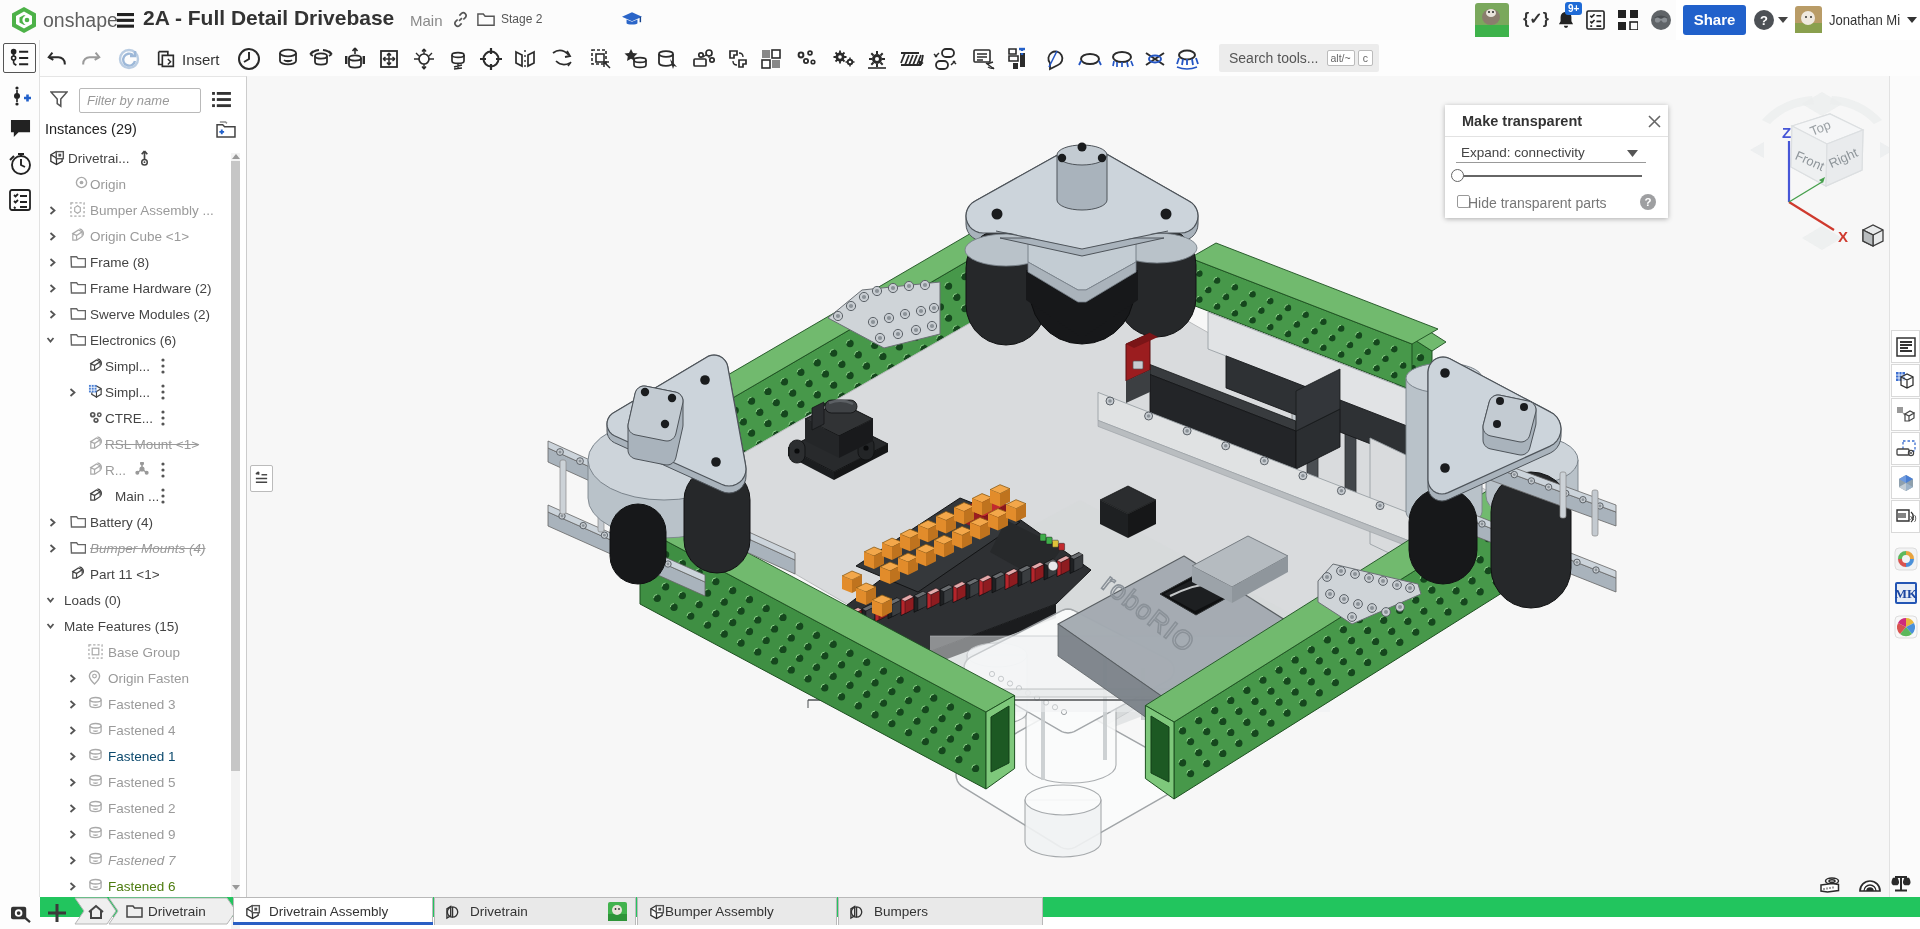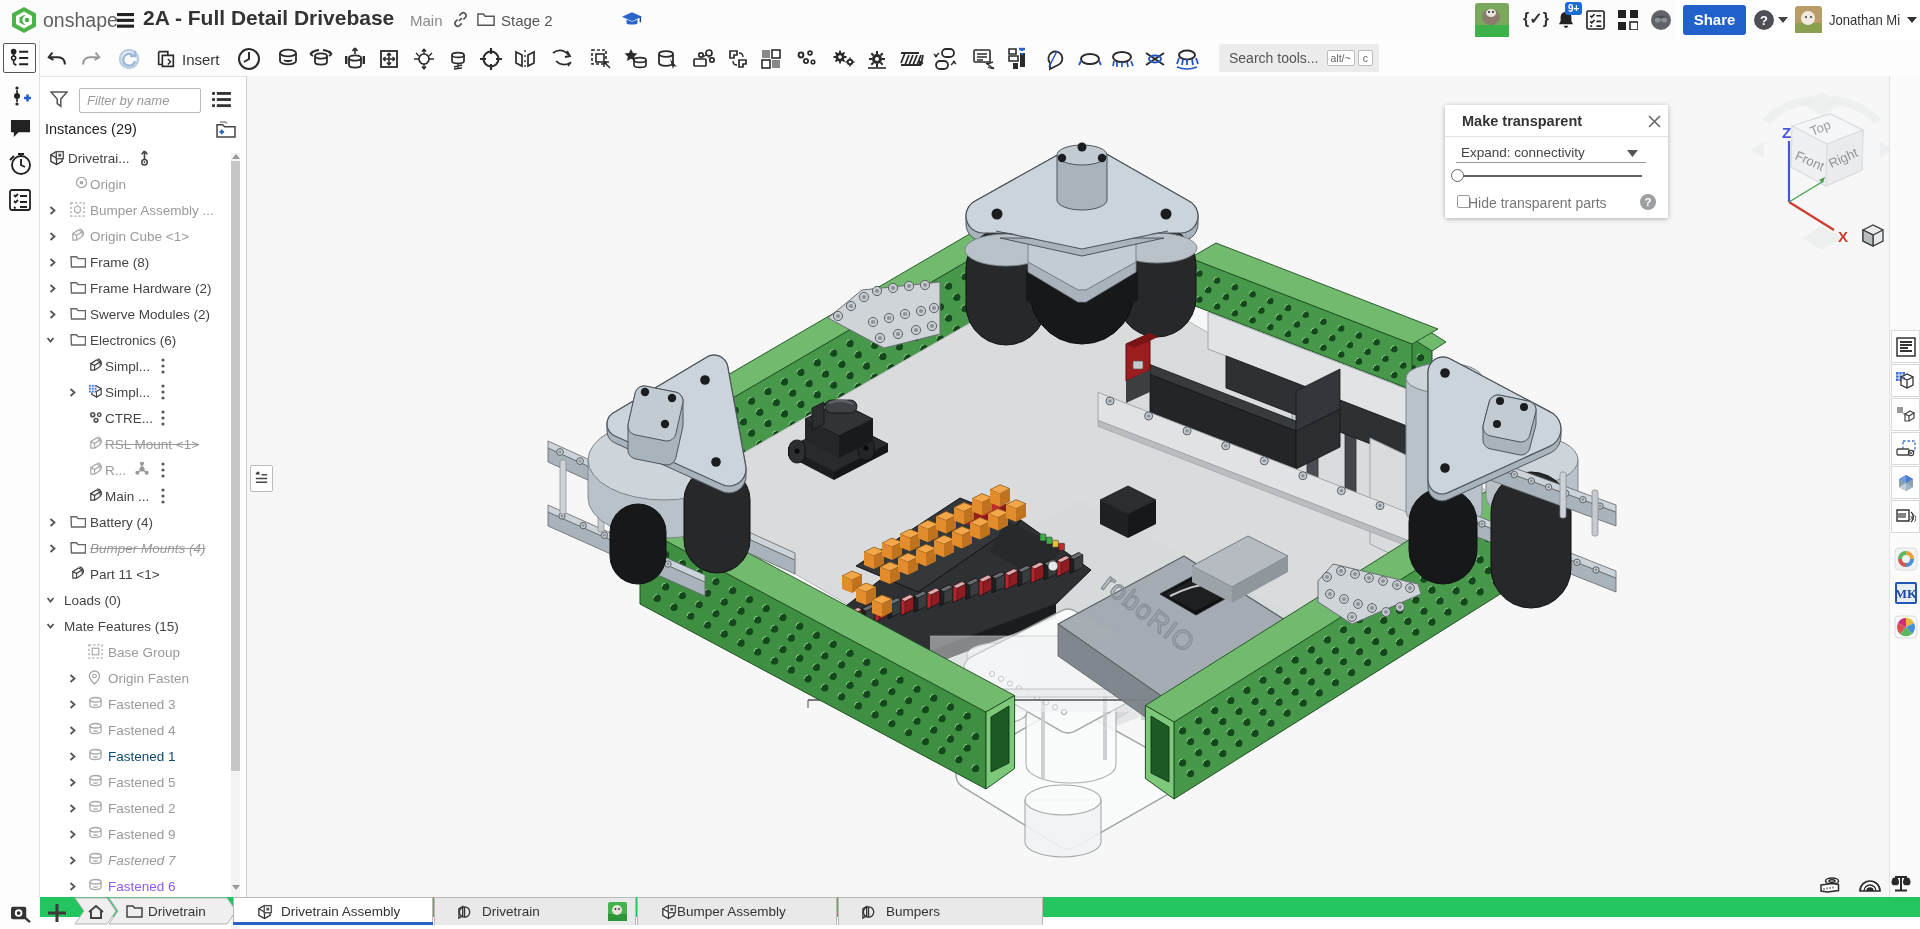--- a/index.html
+++ b/index.html
@@ -6,21 +6,21 @@
 #topbar{position:absolute;left:0;top:0;width:1676px;height:40px;background:#fcfcfc}
 #toolbar{position:absolute;left:40px;top:40px;width:1880px;height:36px;background:#fdfdfd}
 #leftstrip{position:absolute;left:0;top:40px;width:40px;height:857px;background:#fdfdfd;border-right:1px solid #e2e2e2}
 #leftpanel{position:absolute;left:40px;top:76px;width:207px;height:821px;background:#fff;border-right:1px solid #ccc;border-top:1px solid #e5e5e5}
 #viewport{position:absolute;left:247px;top:76px;width:1642px;height:821px;background:#f7f7f7}
 #rightbar{position:absolute;left:1889px;top:76px;width:31px;height:821px;background:#fbfbfb;border-left:1px solid #e2e2e2}
 #bottombar{position:absolute;left:0;top:897px;width:1920px;height:20px;background:#22c55e}
 .ticon{position:absolute;top:46px;width:26px;height:26px;display:flex;align-items:center;justify-content:center}
 .tdiv{position:absolute;top:47px;width:1px;height:22px;background:#ccc}
 .row{position:absolute;left:0;width:206px;height:26px;font-size:13.5px;color:#444;display:flex;align-items:center;white-space:nowrap}
-.tab{position:absolute;top:0;height:28px;background:#e9e9e9;border:1px solid #b9b9b9;border-bottom:none;display:flex;align-items:center;font-size:13.5px;color:#333;padding-left:22px}
+.tab{position:absolute;top:0;height:28px;background:#e9e9e9;border:1px solid #b9b9b9;border-bottom:none;display:flex;align-items:center;font-size:13.5px;color:#333;padding-left:10px}
 svg{display:block}
 </style></head><body>
 <div id="topbar">
     <svg class="abs" style="left:10px;top:6px" width="130" height="28" viewBox="0 0 130 28">
 <g>
         <path d="M14 1 L26 7.5 L26 20.5 L14 27 L2 20.5 L2 7.5 Z" fill="#4db248"></path>
 <path d="M14 5.5 L22 10 L22 18 L14 22.5 L6 18 L6 10 Z" fill="#fff"></path>
 <path d="M14 9 L18.5 11.5 L18.5 16.5 L14 19 L9.5 16.5 L9.5 11.5 Z" fill="#4db248"></path>
 <circle cx="17" cy="14" r="4.6" fill="#fff"></circle>
         <circle cx="17" cy="14" r="2.3" fill="#4db248"></circle>
@@ -33,21 +33,21 @@
       <rect width="17" height="3.1" y="11.6" fill="#222"></rect>
     </svg>
     <div class="abs" style="left:143px;top:6px;font-size:21px;font-weight:bold;color:#333;white-space:nowrap">2A - Full Detail Drivebase</div>
     <div class="abs" style="left:410px;top:12px;font-size:15px;color:#8a8a8a">Main</div>
     <svg class="abs" style="left:452px;top:11px" width="17" height="17" viewBox="0 0 24 24" fill="none" stroke="#555" stroke-width="2.4">
       <path d="M10 14 L14 10 M8 12 l-3 3 a4 4 0 0 0 5.6 5.6 l3-3 M16 12 l3-3 A4 4 0 0 0 13.4 3.4 l-3 3"></path>
     </svg>
     <svg class="abs" style="left:477px;top:11px" width="18" height="16" viewBox="0 0 20 17" fill="none" stroke="#555" stroke-width="1.6">
       <path d="M1 3 h6 l2 2.5 h10 v10 h-18 z"></path>
     </svg>
-    <div class="abs" style="left:501px;top:12px;font-size:15px;color:#555">Stage 2</div>
+    <div class="abs" style="left:501px;top:12px;font-size:12px;color:#555">Stage 2</div>
     <svg class="abs" style="left:622px;top:11px" width="20" height="17" viewBox="0 0 22 18">
       <path d="M11 1 L22 6 L11 11 L0 6 Z" fill="#2a65c8"></path>
       <path d="M5 9 v4 c0 2 12 2 12 0 v-4 l-6 2.6 z" fill="#2a65c8"></path>
       <rect x="19.4" y="6" width="1.6" height="6" fill="#17448c"></rect>
     </svg>
     <svg class="abs" style="left:1475px;top:3px" width="34" height="34" viewBox="0 0 34 34">
       <rect width="34" height="34" rx="3" fill="#7aa85c"></rect>
       <rect y="22" width="34" height="12" fill="#3db24a"></rect>
       <ellipse cx="16" cy="14" rx="9" ry="8" fill="#8a7d6d"></ellipse>
       <ellipse cx="16" cy="10" rx="5" ry="4" fill="#e8e3da"></ellipse>
@@ -589,21 +589,21 @@
         </svg>
       </div>
     </div>
     <div class="row" style="top:406px">
       <div class="abs" style="left:48px;top:5px">
         <svg width="15" height="15" viewBox="0 0 16 16">
           <path d="M3 13 V6 l4 2 v5 z M7 8 l6-4 v5 l-6 4 M3 6 l6-4 4 2 -6 4 z" fill="#fff" stroke="#444" stroke-width="1.3"></path>
           <path d="M10 1 a5 5 0 0 1 4 7" fill="none" stroke="#444" stroke-width="1.3"></path>
         </svg>
       </div>
-      <div class="abs" style="left:65px;top:6px;">Main ...</div>
+      <div class="abs" style="left:75px;top:6px;">Main ...</div>
       <div class="abs" style="left:121px;top:5px">
         <svg width="4" height="16" viewBox="0 0 4 16" fill="#555">
           <circle cx="2" cy="2" r="1.6"></circle>
           <circle cx="2" cy="8" r="1.6"></circle>
           <circle cx="2" cy="14" r="1.6"></circle>
         </svg>
       </div>
     </div>
     <div class="row" style="top:432px">
       <svg class="abs" style="left:8px;top:9px" width="9" height="9" viewBox="0 0 9 9" fill="none" stroke="#555" stroke-width="1.8">
@@ -764,21 +764,21 @@
       <svg class="abs" style="left:28px;top:9px" width="9" height="9" viewBox="0 0 9 9" fill="none" stroke="#555" stroke-width="1.8">
         <path d="M2.5 1 L6.5 4.5 L2.5 8"></path>
       </svg>
       <div class="abs" style="left:48px;top:5px">
         <svg width="15" height="14" viewBox="0 0 16 15">
           <ellipse cx="8" cy="4" rx="6" ry="2.4" fill="none" stroke="#a9a9a9" stroke-width="1.4"></ellipse>
           <path d="M2 4 v6 a6 2.4 0 0 0 12 0 V4" fill="none" stroke="#a9a9a9" stroke-width="1.4"></path>
           <path d="M5 9 a3 1.6 0 0 0 6 0" fill="#a9a9a9"></path>
         </svg>
       </div>
-      <div class="abs" style="left:68px;top:6px;color:#8b5cf6">Fastened 6</div>
+      <div class="abs" style="left:68px;top:6px;color:#4d7c0f">Fastened 6</div>
     </div>
     <div class="abs" style="left:191px;top:76px;width:9px;height:817px;background:#f3f3f3"></div>
     <div class="abs" style="left:191px;top:84px;width:9px;height:610px;background:#c6c6c6"></div>
     <svg class="abs" style="left:192px;top:77px" width="8" height="6">
       <path d="M0 5 h8 L4 0 Z" fill="#999"></path>
     </svg>
     <svg class="abs" style="left:192px;top:808px" width="8" height="6">
       <path d="M0 0 h8 L4 5 Z" fill="#999"></path>
     </svg>
   </div>

